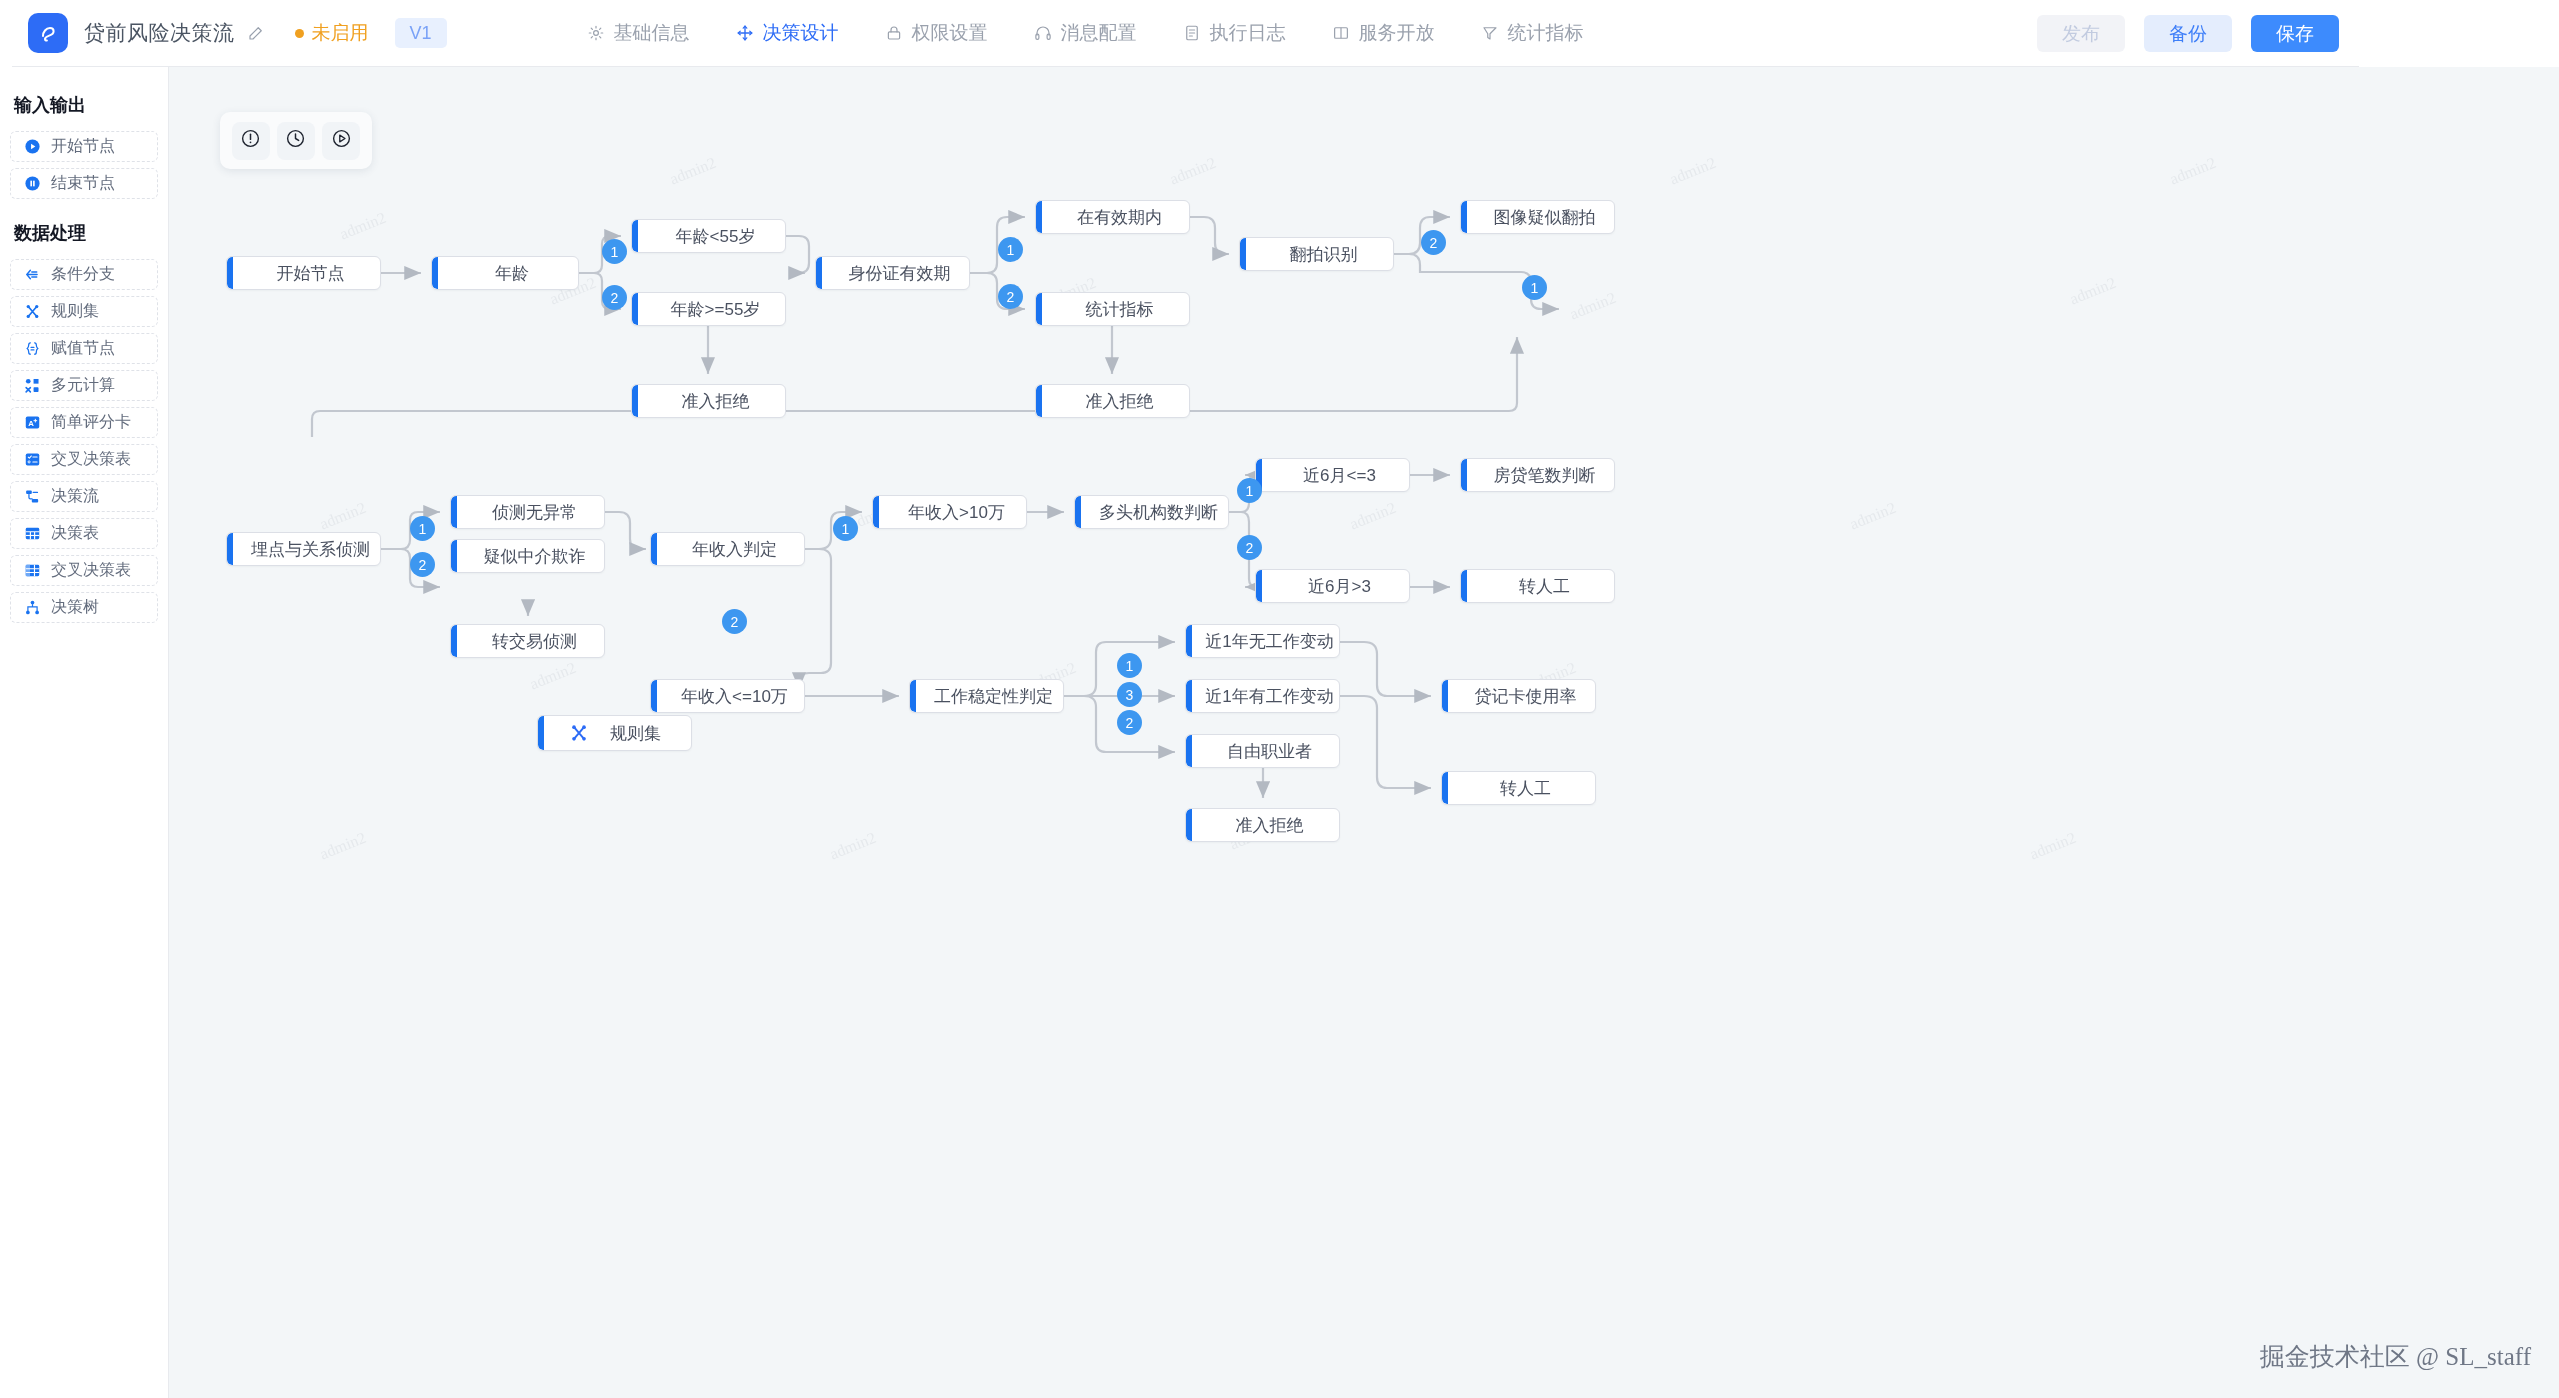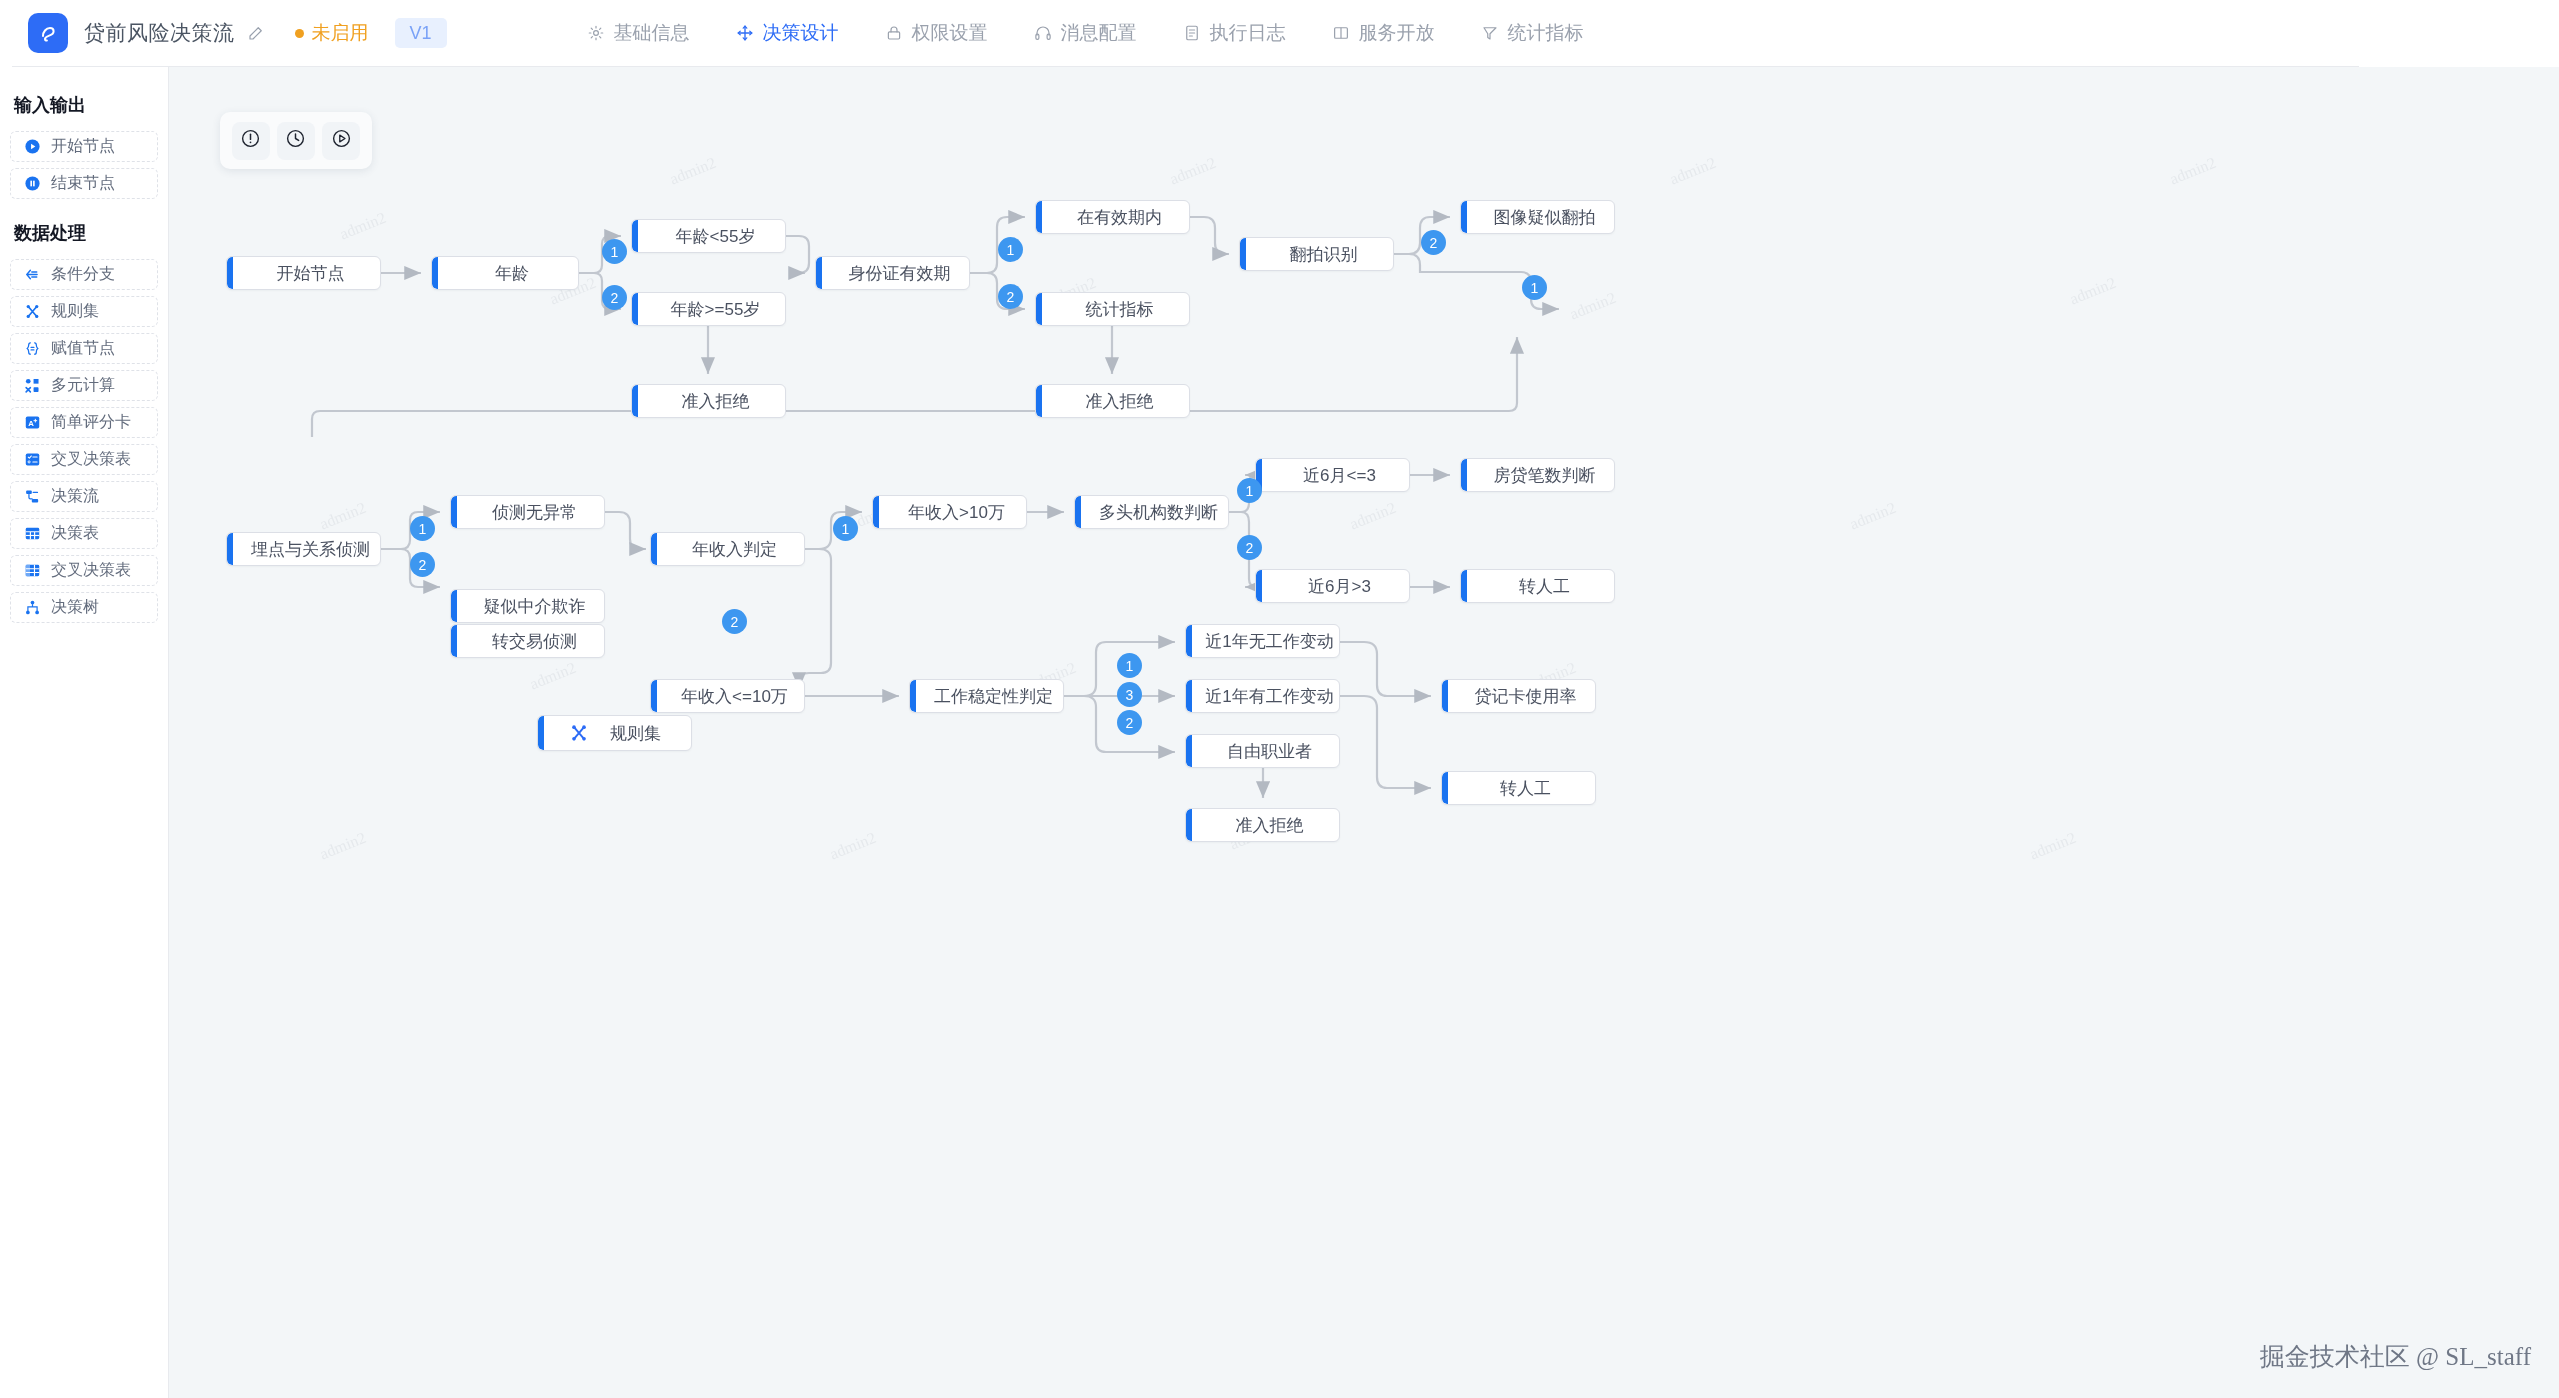--- a/index.html
+++ b/index.html
@@ -212,20 +212,25 @@
     <div class="nav-item">
       <span class="nav-ico">
         <svg width="18" height="18" viewBox="0 0 24 24" fill="none">
             <path d="M4 5h16l-8 8v7l-3-2v-5L4 5z" stroke="currentColor" stroke-width="1.6" stroke-linejoin="round"></path>
           </svg>
       </span>
       <span>统计指标</span>
     </div>
   </div>
 
+  <div class="topbar-right">
+    <button class="btn btn-ghost">发布</button>
+    <button class="btn btn-sec">备份</button>
+    <button class="btn btn-pri">保存</button>
+  </div>
 </div>
 
 <div class="sidebar">
   <div class="side-group-title">输入输出</div>
 
   <div class="side-item">
     <span class="side-ico">
       <svg width="17" height="17" viewBox="0 0 24 24">
           <circle cx="12" cy="12" r="10" fill="#1a73f0"></circle>
           <path d="M10 8l6 4-6 4V8z" fill="#fff"></path>
@@ -482,21 +487,21 @@
   <div class="node" style="left:1291px;top:133px; width:155px; height:34px;">
       <span class="nlabel">图像疑似翻拍</span>
     </div>
 
   <div class="node" style="left:57px;  top:465px; width:155px; height:34px;">
       <span class="nlabel">埋点与关系侦测</span>
     </div>
   <div class="node" style="left:281px; top:428px; width:155px; height:34px;">
       <span class="nlabel">侦测无异常</span>
     </div>
-  <div class="node" style="left:281px; top:522px; width:155px; height:34px;">
+  <div class="node" style="left:281px; top:472px; width:155px; height:34px;">
       <span class="nlabel">疑似中介欺诈</span>
     </div>
   <div class="node" style="left:281px; top:557px; width:155px; height:34px;">
       <span class="nlabel">转交易侦测</span>
     </div>
   <div class="node" style="left:481px; top:465px; width:155px; height:34px;">
       <span class="nlabel">年收入判定</span>
     </div>
   <div class="node" style="left:703px; top:428px; width:155px; height:34px;">
       <span class="nlabel">年收入&gt;10万</span>

